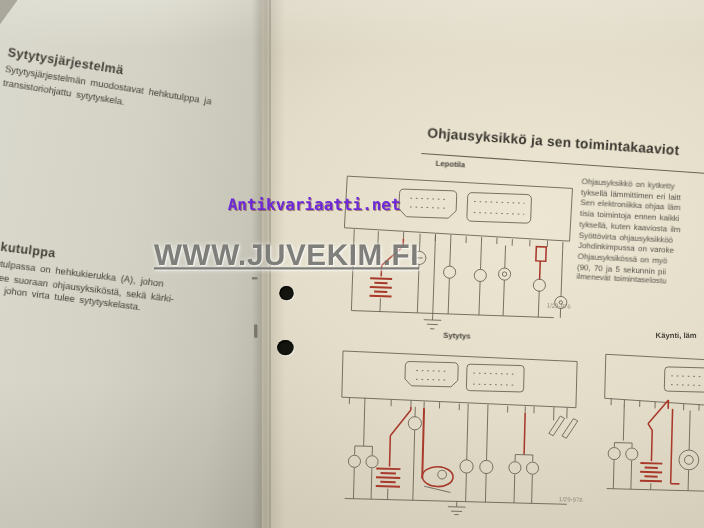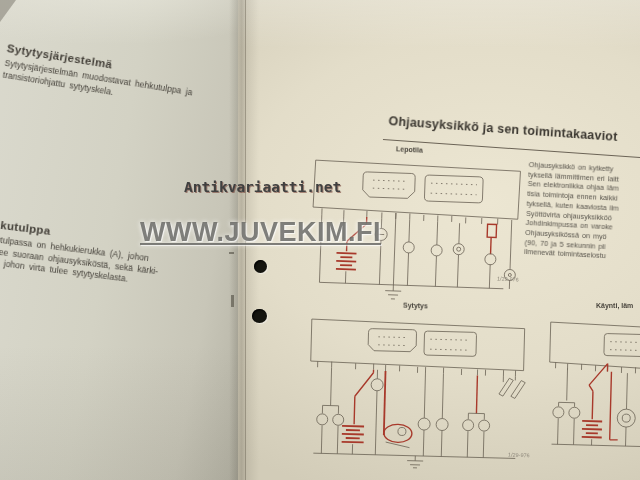--- a/index.html
+++ b/index.html
@@ -64,22 +64,22 @@
   .d3{left:547px;top:312px;transform:rotate(1.5deg);transform-origin:0 0;}
   svg{overflow:visible;}
   .ln{stroke:#6b6356;stroke-width:.8;fill:none;}
   .rd{stroke:#a8392b;stroke-width:1.4;fill:none;}
   .rdb{stroke:#a8392b;stroke-width:1.8;fill:none;}
 
   
   .wm-gray{left:140px;top:217px;width:340px;font-size:27px;font-weight:bold;
     letter-spacing:.5px;color:rgba(100,100,96,.82);white-space:nowrap;
     text-shadow:0 0 5px rgba(255,255,255,.95), 1px 1px 0 rgba(255,255,255,.6);text-decoration:underline;}
-  .wm-red{left:184px;top:179px;font-family:"DejaVu Sans Mono",monospace;
-    font-size:14.5px;font-weight:bold;color:#404040;white-space:nowrap;
+  .wm-red{left:207px;top:179px;font-family:"DejaVu Sans Mono",monospace;
+    font-size:14.5px;font-weight:bold;color:#6d28d9;white-space:nowrap;
     text-shadow:1px 1px 0 rgba(90,25,15,.45);}
 </style>
 </head>
 <body>
 
 <div class="stage">
 
   <div class="abs page-left"></div>
   <div class="abs page-right"></div>
   <div class="abs gutter"></div>

